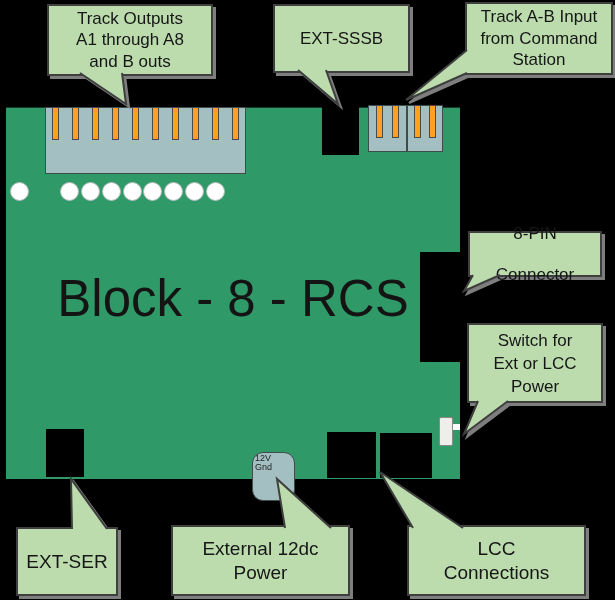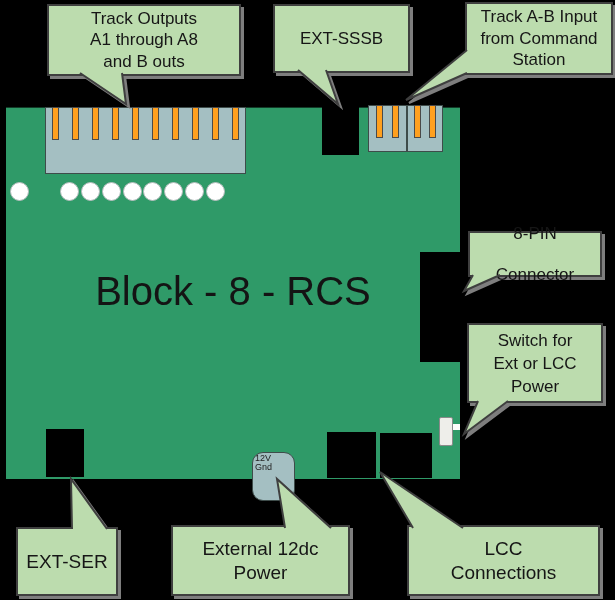--- a/index.html
+++ b/index.html
@@ -6,21 +6,21 @@
   .stage{
     position:relative;width:615px;height:600px;background:#000;overflow:hidden;
     font-family:"Liberation Sans", sans-serif;
   }
   .board{
     position:absolute;left:6px;top:107px;width:454px;height:371px;
     background:#2f9a68;border-top:1px solid #123c28;
   }
   .board-title{
     position:absolute;left:6px;top:269px;width:454px;
-    text-align:center;font-size:40px;color:#141414;letter-spacing:0px;
+    text-align:center;font-size:51px;color:#141414;letter-spacing:0px;
   }
   .connector{
     position:absolute;background:#a4bfc2;border:1px solid #3e4c4a;
     box-sizing:border-box;display:flex;justify-content:space-between;align-items:flex-start;
   }
   .connector.bottom-pins{align-items:flex-end;}
   .pin{
     position:relative;width:7px;height:33px;background:#ffa01e;
     border:1px solid #4a4a4a;box-sizing:border-box;margin-top:-1px;flex:0 0 auto;
   }
@@ -51,28 +51,28 @@
     position:absolute;left:439px;top:417px;width:14px;height:29px;
     background:#eeeeea;border:1px solid #8a8a8a;border-radius:2px;box-sizing:border-box;
   }
   .switch-tab{position:absolute;left:453px;top:424px;width:7px;height:6px;background:#fdfdfb;}
   .callout{
     position:absolute;background:#bcdcae;border:2px solid #3f3f3f;
     box-shadow:3px 3px 0 #7e7e7e;box-sizing:border-box;z-index:4;
     display:flex;flex-direction:column;justify-content:center;align-items:center;
     font-size:17px;line-height:21.5px;color:#161616;text-align:center;
   }
-  .co-track-outputs{left:47px;top:4px;width:194px;height:72px;}
+  .co-track-outputs{left:47px;top:4px;width:166px;height:72px;}
   .co-ext-sssb{left:273px;top:4px;width:137px;height:69px;align-items:center;}
   .co-track-ab{left:465px;top:2px;width:148px;height:73px;}
   .co-eight-pin{left:468px;top:231px;width:134px;height:46px;gap:20px;}
   .co-switch{left:467px;top:323px;width:136px;height:80px;line-height:23px;}
   .co-ext-ser{left:16px;top:527px;width:102px;height:69px;font-size:19px;}
   .co-ext-power{left:171px;top:525px;width:179px;height:71px;font-size:19px;line-height:24px;}
-  .co-lcc{left:407px;top:525px;width:193px;height:71px;font-size:19px;line-height:24px;}
+  .co-lcc{left:407px;top:525px;width:179px;height:71px;font-size:19px;line-height:24px;}
   svg.tails{position:absolute;left:0;top:0;z-index:6;pointer-events:none;}
   svg.tail-shadows{position:absolute;left:0;top:0;z-index:3;pointer-events:none;}
 </style>
 </head>
 <body>
 
 <div class="stage">
 
   <div class="board"></div>
   <div class="board-title">Block - 8 - RCS</div>

